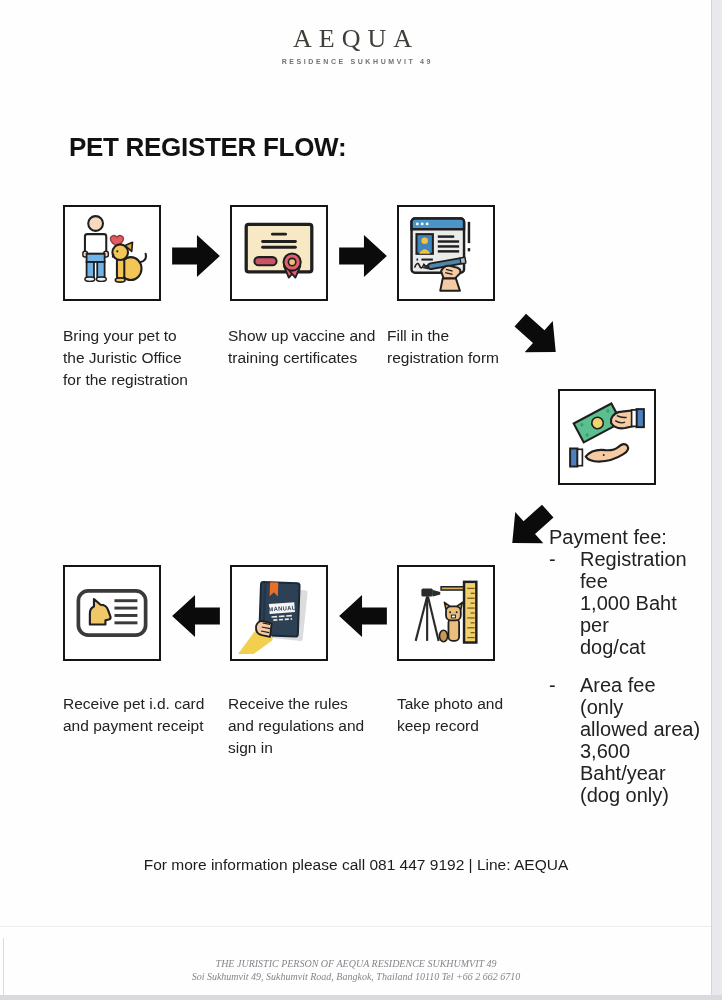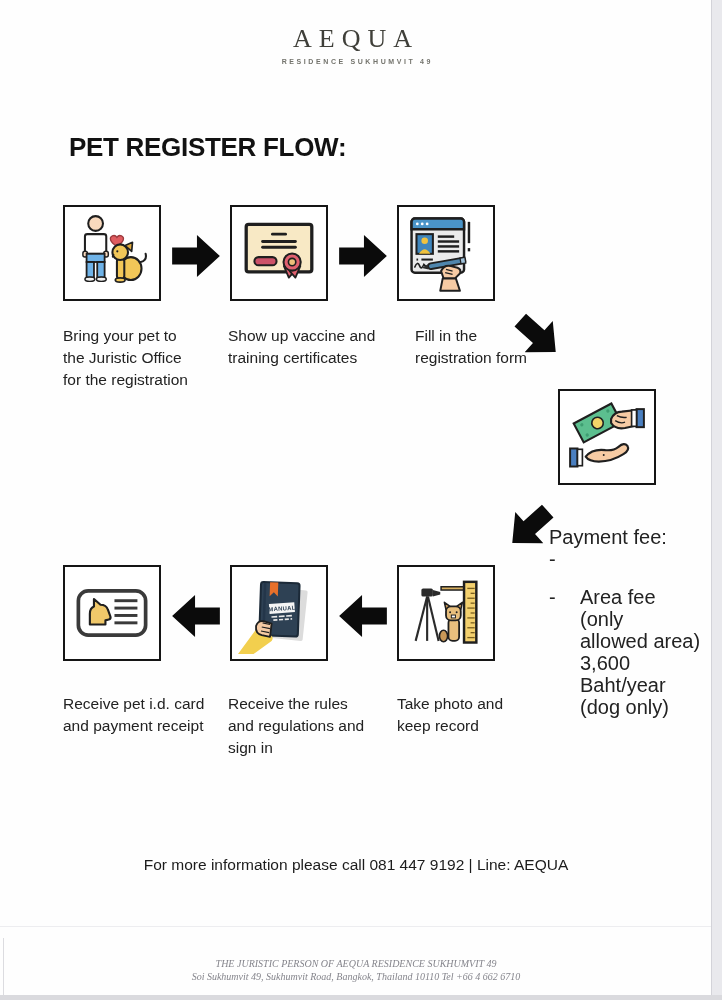--- a/index.html
+++ b/index.html
@@ -157,21 +157,21 @@
     <svg viewBox="0 0 50 44">
         <polygon points="0,13 26,13 26,0 50,22 26,44 26,31 0,31" fill="#0b0b0b"></polygon>
       </svg>
   </div>
 
   <div class="caption" style="left:228px; top:325px; width:165px;">Show up vaccine and
 training certificates</div>
   <div class="caption" style="left:63px; top:325px; width:150px;">Bring your pet to
 the Juristic Office
 for the registration</div>
-  <div class="caption" style="left:415px; top:325px; width:140px;">Fill in the
+  <div class="caption" style="left:387px; top:325px; width:140px;">Fill in the
 registration form</div>
 
   <div class="icon-box" style="left:558px; top:389px;">
     <svg viewBox="0 0 100 100">
       <g transform="rotate(-28 38 32)">
         <rect x="12" y="20" width="52" height="26" fill="#5cbf8f" stroke="#1f1f1f" stroke-width="2.6"></rect>
         <circle cx="38" cy="33" r="7" fill="#f3d468" stroke="#1f1f1f" stroke-width="2"></circle>
         <circle cx="20" cy="26" r="2" fill="#3f9e72"></circle>
           <circle cx="56" cy="26" r="2" fill="#3f9e72"></circle>
         <circle cx="20" cy="40" r="2" fill="#3f9e72"></circle>
@@ -191,20 +191,23 @@
   <div class="arrow arrow-diag-dl" style="left:505px; top:506px;">
     <svg viewBox="0 0 50 44">
         <polygon points="50,13 24,13 24,0 0,22 24,44 24,31 50,31" fill="#0b0b0b"></polygon>
       </svg>
   </div>
 
   <div class="payfee">
     <div class="payfee-heading">Payment fee:</div>
     <div class="payfee-item">
       <span class="dash">-</span>
+      <div class="item-text">Registration fee
+1,000 Baht per
+dog/cat</div>
     </div>
     <div class="payfee-item second">
       <span class="dash">-</span>
       <div class="item-text">Area fee (only
 allowed area)
 3,600 Baht/year
 (dog only)</div>
     </div>
   </div>
 
@@ -290,20 +293,20 @@
 and regulations and
 sign in</div>
   <div class="caption" style="left:397px; top:693px; width:140px;">Take photo and
 keep record</div>
 
   <div class="contact">For more information please call 081 447 9192 | Line: AEQUA</div>
 
   <div class="separator"></div>
   <footer class="footer">
     <div>THE JURISTIC PERSON OF AEQUA RESIDENCE SUKHUMVIT 49</div>
-    <div>Soi Sukhumvit 49, Sukhumvit Road, Bangkok, Thailand 10110  Tel +66 4 662 6710</div>
+    <div>Soi Sukhumvit 49, Sukhumvit Road, Bangkok, Thailand 10110  Tel +66 2 662 6710</div>
   </footer>
 
   <div class="edge-right"></div>
   <div class="edge-bottom"></div>
   <div class="edge-left-line"></div>
 
 </div>
 
 </body></html>

